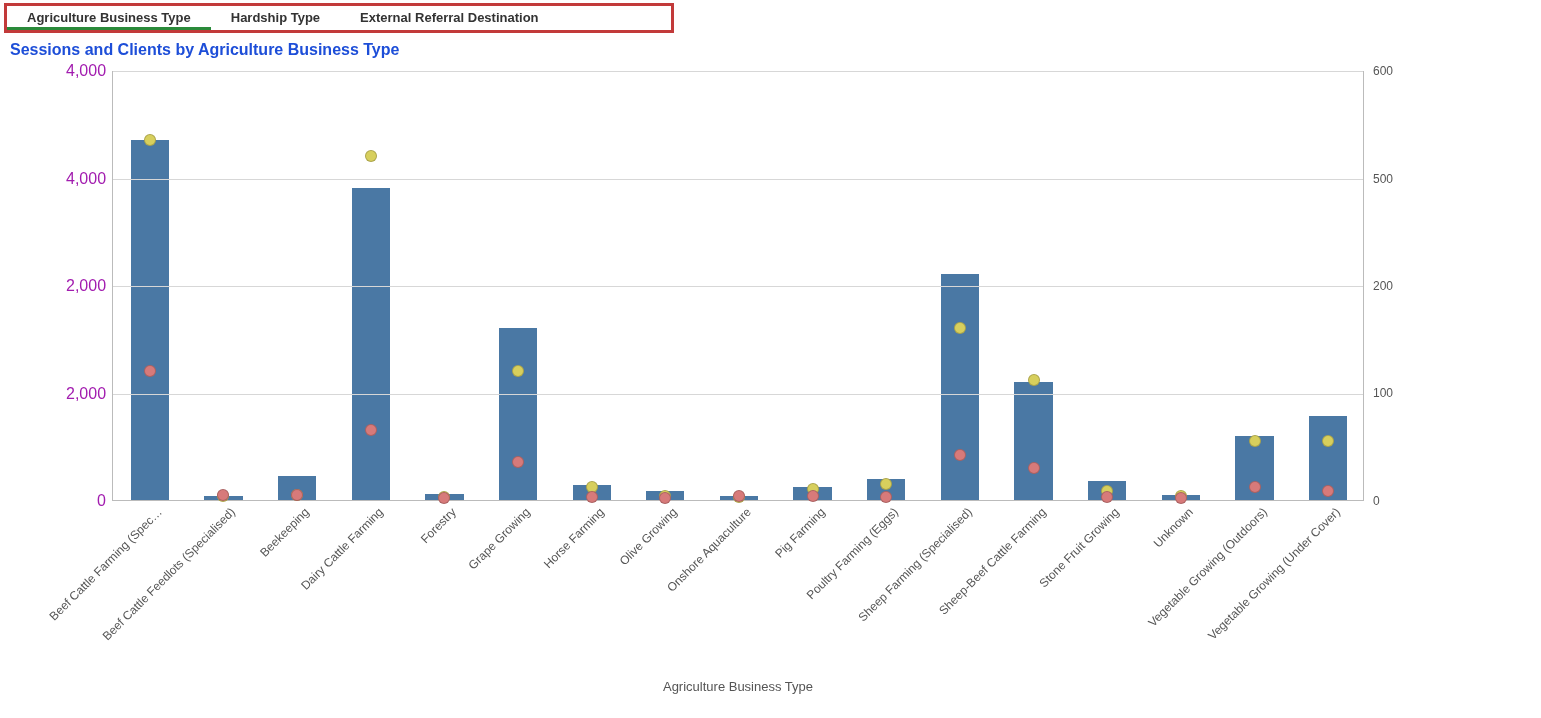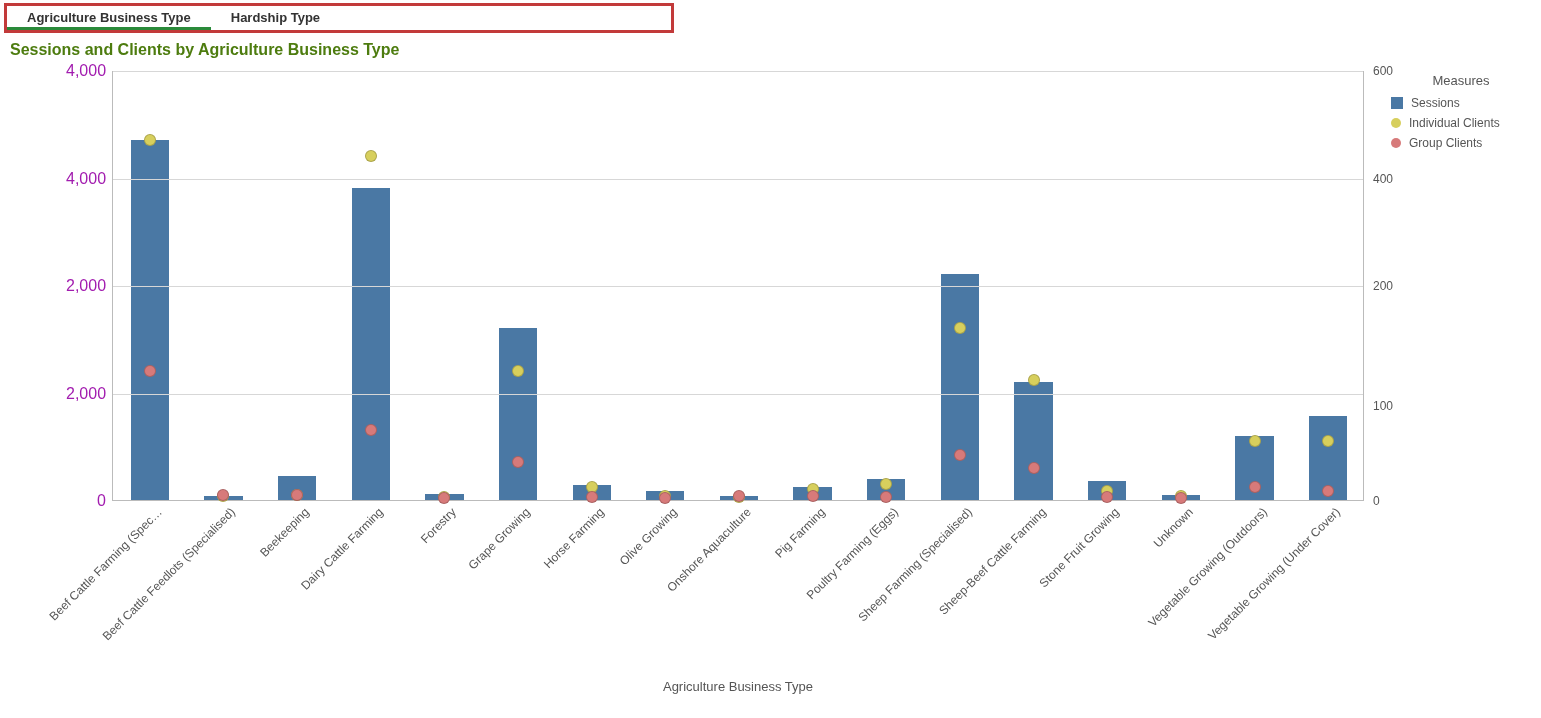--- a/index.html
+++ b/index.html
@@ -18,21 +18,21 @@
     font-size: 13px;
     font-weight: 700;
     color: #333;
     cursor: pointer;
     white-space: nowrap;
   }
   .tab.active { border-bottom: 3px solid #2a8a3a; }
   .chart-title {
     font-size: 16px;
     font-weight: 700;
-    color: #4d7c0f;
+    color: #1d4ed8;
     margin: 8px 8px 2px 10px;
   }
   .chart-area {
     position: relative;
     width: 100%;
     height: 640px;
   }
   .plot-frame {
     position: absolute;
     left: 112px;
@@ -103,20 +103,21 @@
   .swatch-dot { width: 10px; height: 10px; border-radius: 50%; }
   .swatch-ind { background: #d7cf5d; }
   .swatch-grp { background: #d77a7a; }
 </style>
 </head>
 <body>
 
 <div class="tab-bar">
   <div class="tab active">Agriculture Business Type</div>
   <div class="tab">Hardship Type</div>
+  <div class="tab">External Referral Destination</div>
 </div>
 
 <div class="chart-title">Sessions and Clients by Agriculture Business Type</div>
 
 <div class="chart-area">
 
   <div class="plot-frame">
     <div class="bars-layer">
         <div class="bar" style="left: 17.6753px; width: 38.2965px; height: 360.125px;"></div>
         <div class="bar" style="left: 91.3224px; width: 38.2965px; height: 4.3px;"></div>
@@ -192,39 +193,24 @@
       <div class="xlabel" style="left: 579.294px;">Poultry Farming (Eggs)</div>
       <div class="xlabel" style="left: 652.941px;">Sheep Farming (Specialised)</div>
       <div class="xlabel" style="left: 726.588px;">Sheep-Beef Cattle Farming</div>
       <div class="xlabel" style="left: 800.235px;">Stone Fruit Growing</div>
       <div class="xlabel" style="left: 873.882px;">Unknown</div>
       <div class="xlabel" style="left: 947.529px;">Vegetable Growing (Outdoors)</div>
       <div class="xlabel" style="left: 1021.18px;">Vegetable Growing (Under Cover)</div>
     </div>
   <div class="x-axis-title">Agriculture Business Type</div>
 
-  <div class="legend">
-    <div class="legend-title">Measures</div>
-    <div class="legend-item">
-      <span class="swatch-bar"></span>
-      <span>Sessions</span>
-    </div>
-    <div class="legend-item">
-      <span class="swatch-dot swatch-ind"></span>
-      <span>Individual Clients</span>
-    </div>
-    <div class="legend-item">
-      <span class="swatch-dot swatch-grp"></span>
-      <span>Group Clients</span>
-    </div>
-  </div>
 
 <div class="y1-tick" style="top: 440px;">0</div>
     <div class="y1-tick" style="top: 332.5px;">2,000</div>
     <div class="y1-tick" style="top: 225px;">2,000</div>
     <div class="y1-tick" style="top: 117.5px;">4,000</div>
     <div class="y1-tick" style="top: 10px;">4,000</div>
     <div class="y2-tick" style="top: 440px;">0</div>
-    <div class="y2-tick" style="top: 345px;">100</div>
+    <div class="y2-tick" style="top: 332px;">100</div>
     <div class="y2-tick" style="top: 225px;">200</div>
-    <div class="y2-tick" style="top: 117.5px;">400</div>
+    <div class="y2-tick" style="top: 117.5px;">500</div>
     <div class="y2-tick" style="top: 10px;">600</div>
   </div>
 
 </body></html>

